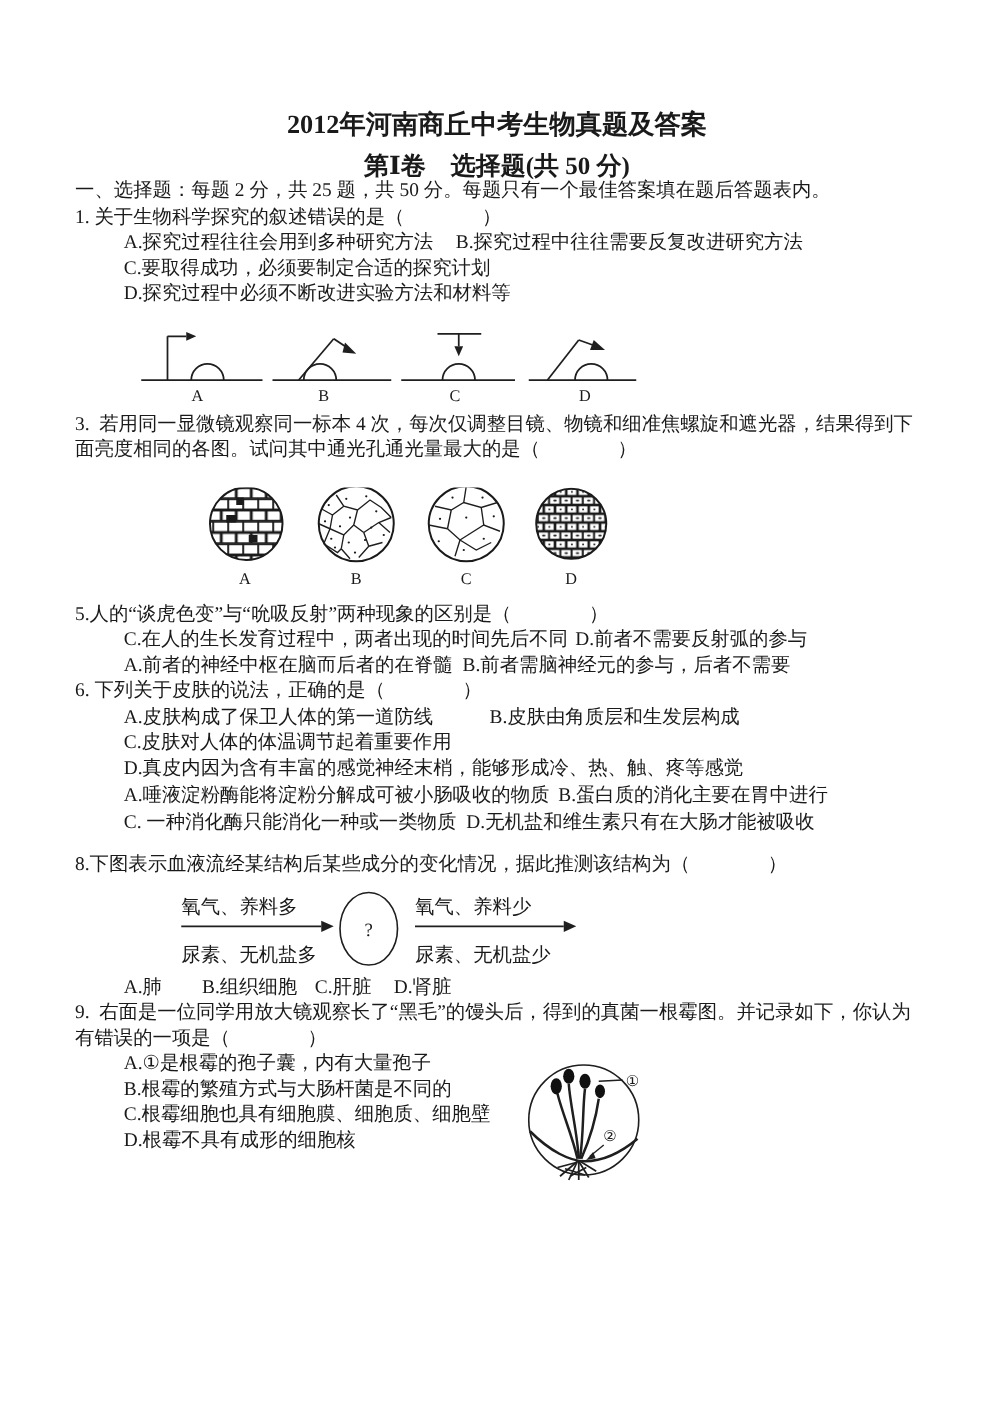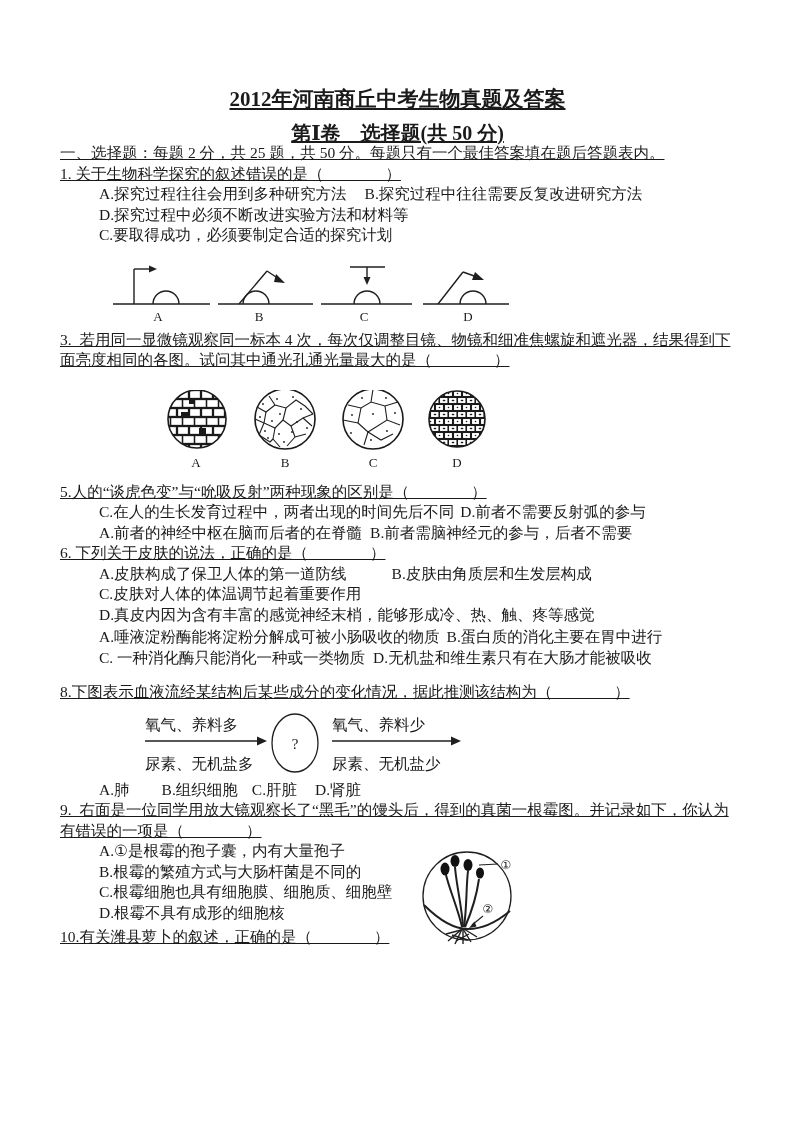--- a/index.html
+++ b/index.html
@@ -7,21 +7,20 @@
     position:relative;
     width:794px;height:1123px;
     box-sizing:border-box;
     background:#ffffff;
     color:#1a1a1a;
     font-family:"Liberation Serif","DejaVu Serif",serif;
     font-size:15.5px;
     line-height:20.5px;
     padding:86px 59px 0 60px;
     overflow:hidden;
-    text-decoration:underline;
   }
   .title{
     text-align:center;font-weight:bold;
     font-size:21px;line-height:26px;
     margin:0 0 11px 0;white-space:pre-wrap;
   }
   .subhead{
     text-align:center;font-weight:bold;
     font-size:20px;line-height:20px;margin:0;white-space:pre-wrap;
   }
@@ -54,22 +53,22 @@
 
 <div class="page">
 
   <div class="title">2012年河南商丘中考生物真题及答案</div>
   <div class="subhead">第Ⅰ卷　选择题(共 50 分)</div>
   <div class="intro">一、选择题：每题 2 分，共 25 题，共 50 分。每题只有一个最佳答案填在题后答题表内。</div>
 
   <div class="q">
     <div class="stem">1. 关于生物科学探究的叙述错误的是（　　　　）</div>
     <div class="opts"><span class="opt">A.探究过程往往会用到多种研究方法</span><span class="opt ml18">B.探究过程中往往需要反复改进研究方法</span></div>
+    <div class="opts"><span class="opt">C.要取得成功，必须要制定合适的探究计划</span></div>
     <div class="opts"><span class="opt">D.探究过程中必须不断改进实验方法和材料等</span></div>
-    <div class="opts"><span class="opt">C.要取得成功，必须要制定合适的探究计划</span></div>
   </div>
 
   <div class="q">
     <svg class="diagram-q2" width="430" height="62" viewBox="0 0 430 62">
       <g>
         <line class="ln" x1="8" y1="42" x2="105" y2="42"></line>
         <line class="ln" x1="29" y1="42" x2="29" y2="7"></line>
         <line class="ln" x1="29" y1="7" x2="44" y2="7"></line>
         <polygon class="ah" points="44,3.5 52,7 44,10.5"></polygon>
         <path class="ln" d="M48,42 A13,13 0 0 1 74,42"></path>
@@ -246,17 +245,14 @@
         <line x1="34" y1="94" x2="47" y2="87"></line>
       </g>
       <line class="thin" x1="57" y1="18" x2="76" y2="17"></line>
       <text class="dnum" x="84" y="22" text-anchor="middle">①</text>
       <text class="dnum" x="66" y="66" text-anchor="middle">②</text>
       <line class="thin" x1="61" y1="69" x2="50" y2="78"></line>
       <polygon class="ah" points="52.5,74.5 47,81 54.5,79.5"></polygon>
     </svg>
   </div>
 
-  <div class="q mt4">
-    <div class="stem">10.有关潍县萝卜的叙述，正确的是（　　　　）</div>
-  </div>
 
 </div>
 
 </body></html>

